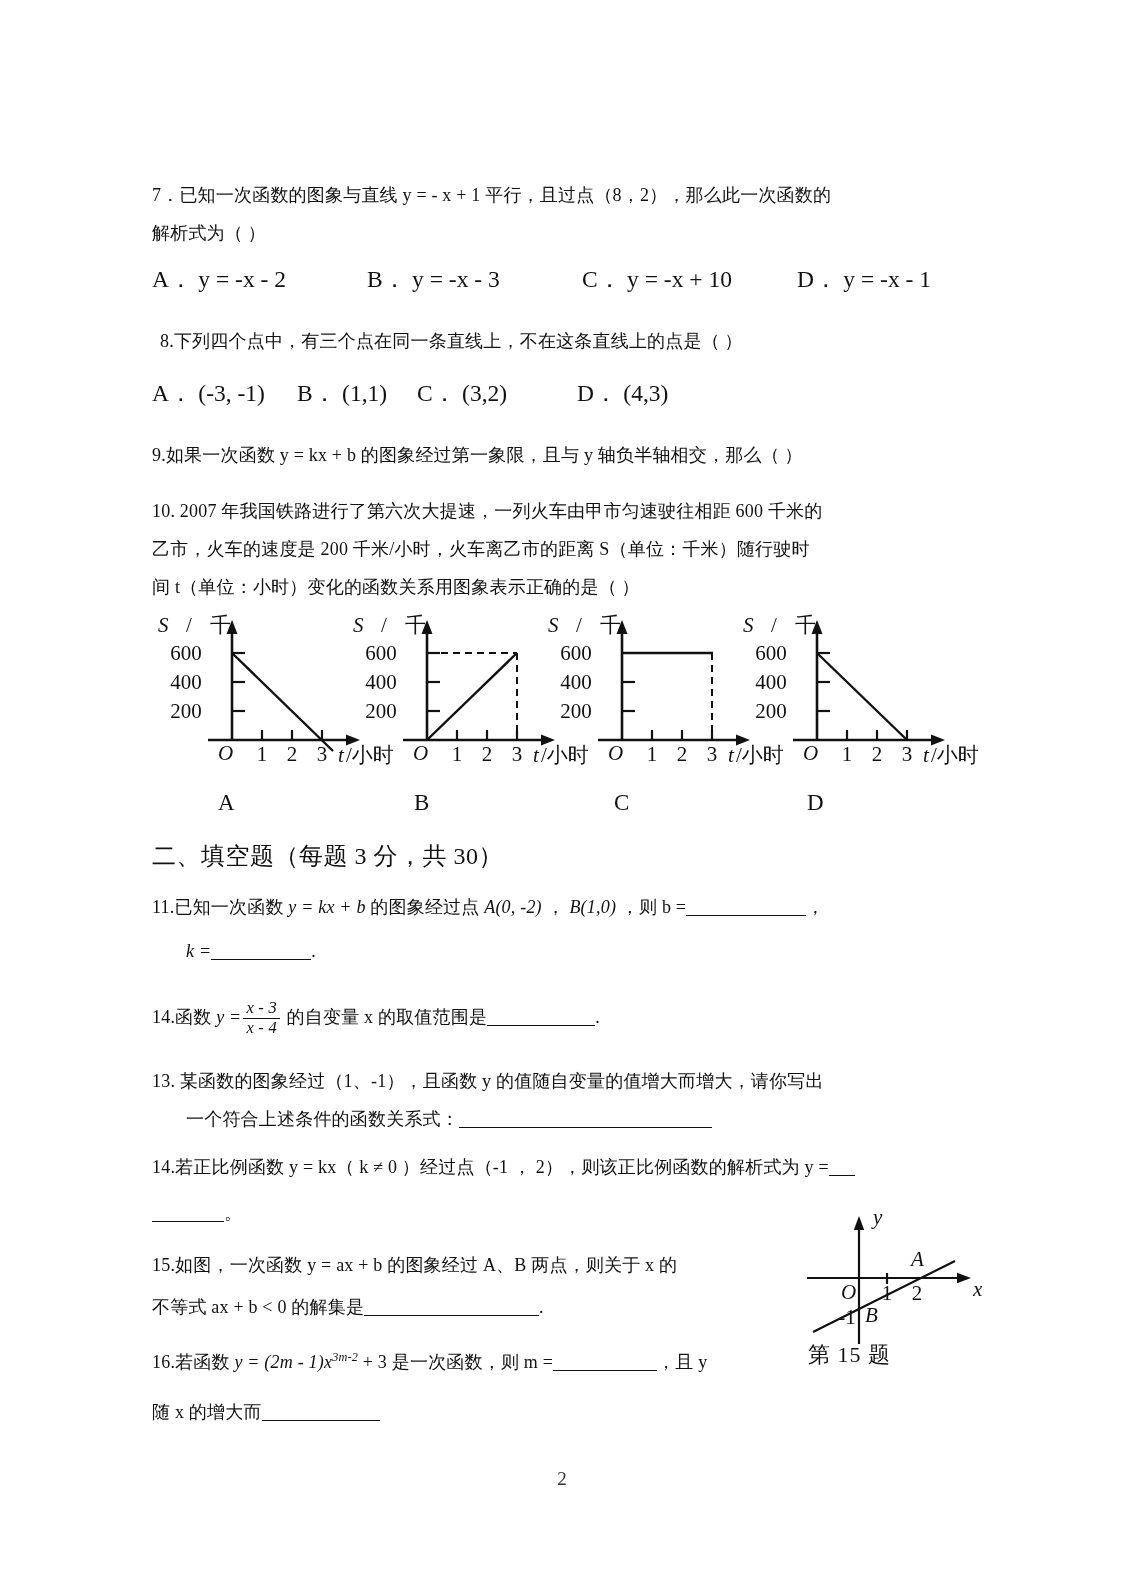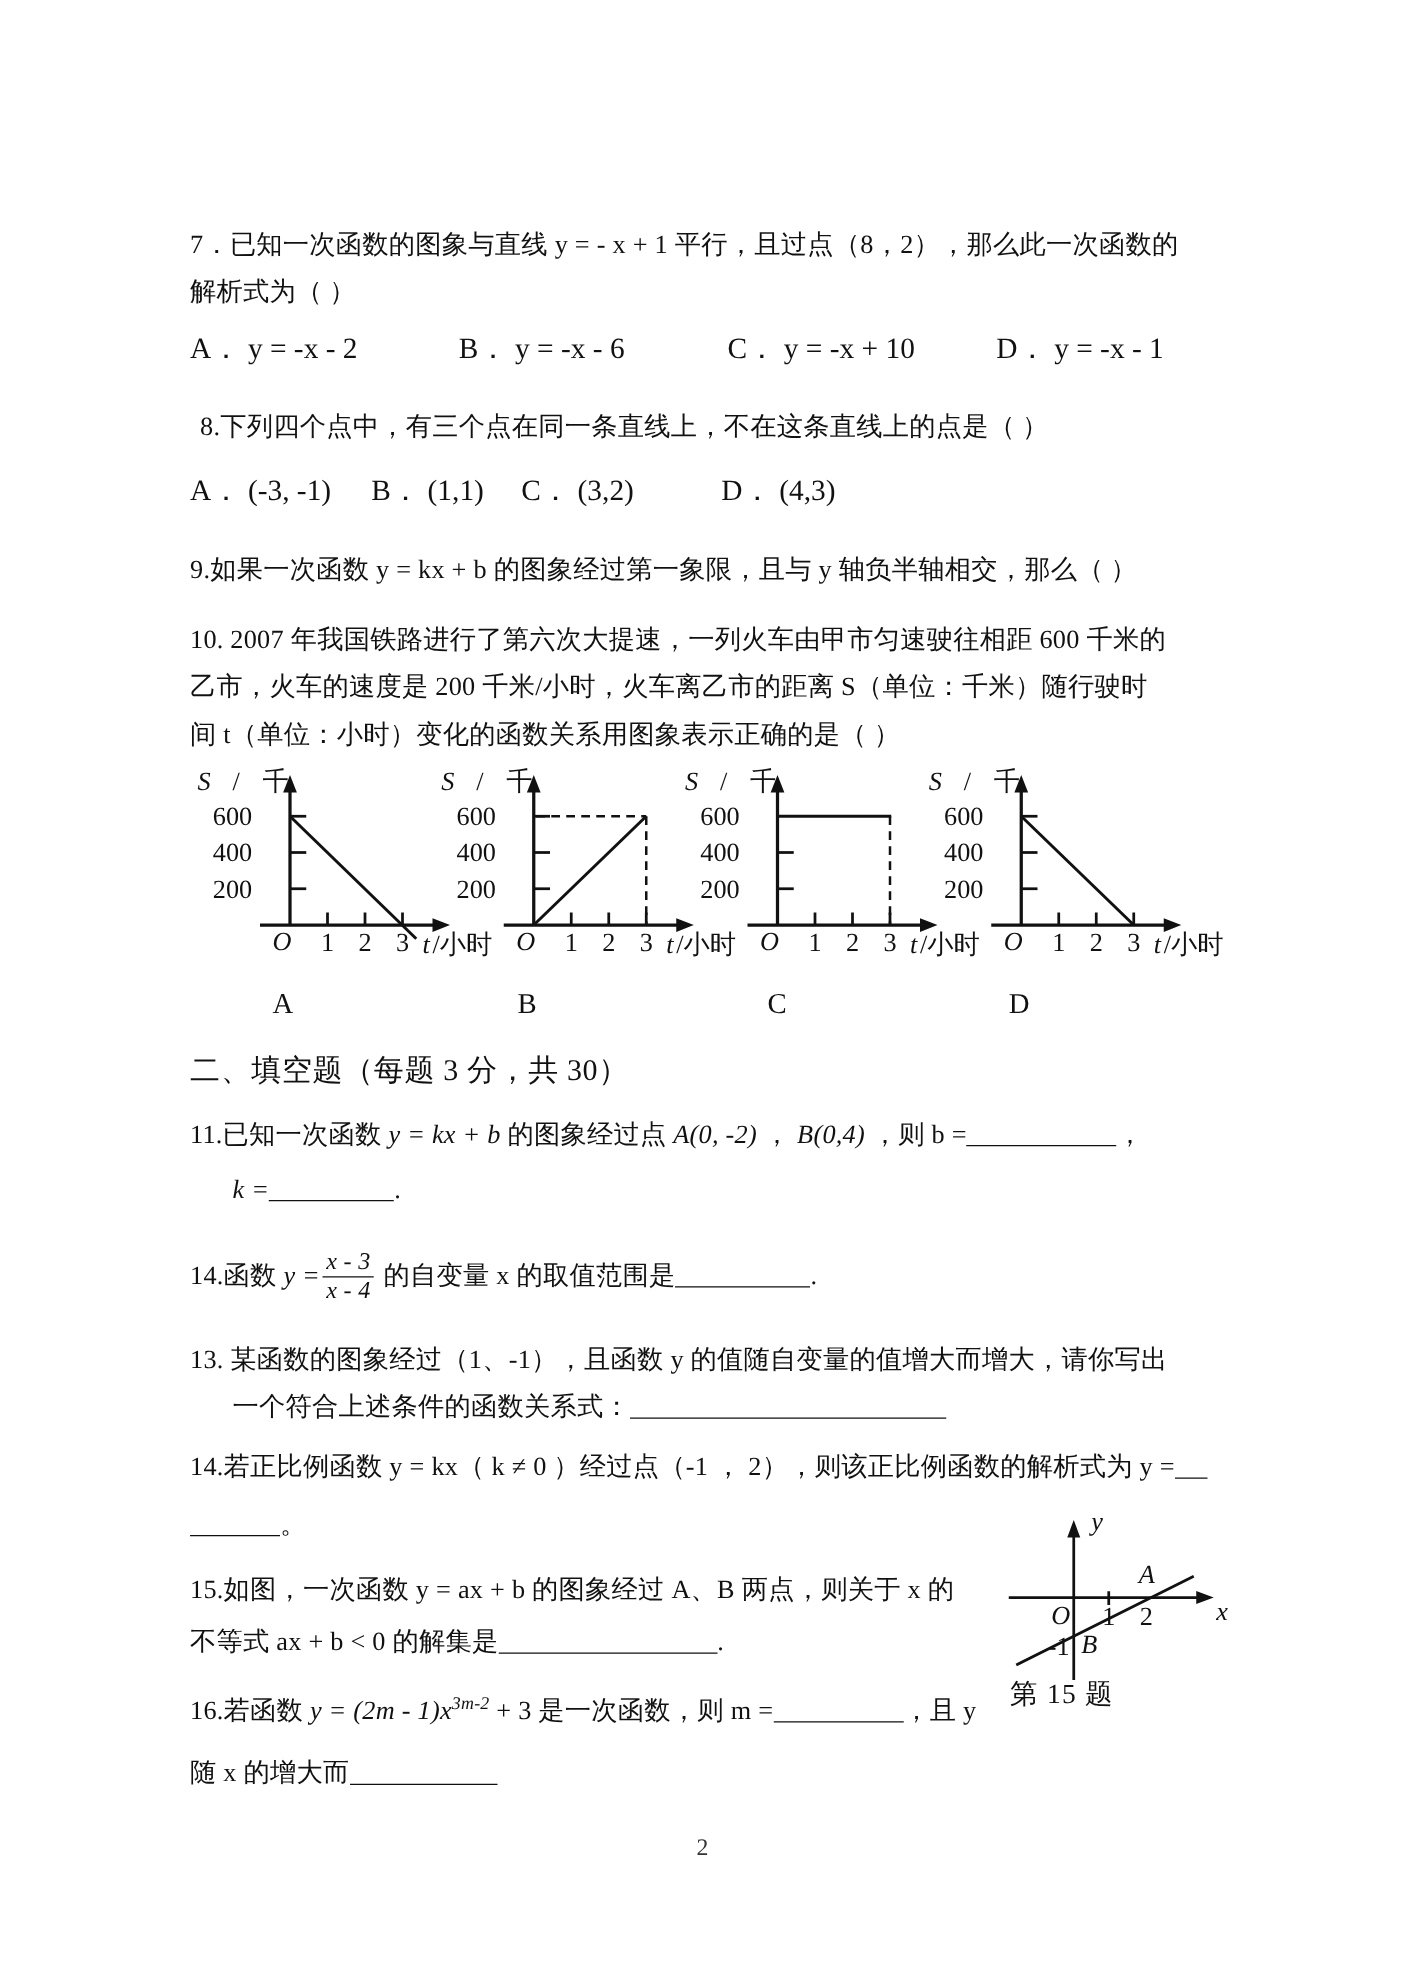--- a/index.html
+++ b/index.html
@@ -21,21 +21,21 @@
     background: #fff;
   }
   .content {
     position: absolute;
     left: 152px;
     top: 176px;
     width: 840px;
   }
   
   .q {
-    font-size: 21px;
+    font-size: 18px;
     line-height: 38px;
     margin: 0 0 2px 0;
     letter-spacing: 0.2px;
   }
   .q-line { display: block; white-space: nowrap; }
   .indent { padding-left: 34px; }
   .small-indent { padding-left: 8px; }
   .opts {
     font-size: 23.5px;
     line-height: 38px;
@@ -131,21 +131,21 @@
 <div class="page">
 
   <div class="content">
 
     <div class="q">
       <span class="q-line">7．已知一次函数的图象与直线 y = - x + 1 平行，且过点（8，2），那么此一次函数的</span>
       <span class="q-line">解析式为（        ）</span>
     </div>
     <div class="opts">
       <span class="opt math" style="width:215px">A．  y = -x - 2</span>
-      <span class="opt math" style="width:215px">B．  y = -x - 6</span>
+      <span class="opt math" style="width:215px">B．  y = -x - 3</span>
       <span class="opt math" style="width:215px">C．  y = -x + 10</span>
       <span class="opt math">D．  y = -x - 1</span>
     </div>
 
     <div class="q" style="margin-top:24px">
       <span class="q-line small-indent">8.下列四个点中，有三个点在同一条直线上，不在这条直线上的点是（        ）</span>
     </div>
     <div class="opts" style="margin-top:14px">
       <span class="opt math" style="width:145px">A． (-3, -1)</span>
       <span class="opt math" style="width:120px">B． (1,1)</span>
@@ -293,21 +293,21 @@
     <div class="graph-label-row">
       <span class="glabel" style="left:66px">A</span>
       <span class="glabel" style="left:262px">B</span>
       <span class="glabel" style="left:462px">C</span>
       <span class="glabel" style="left:655px">D</span>
     </div>
 
     <div class="sec-head">二、填空题（每题 3 分，共 30）</div>
 
     <div class="q" style="margin-top:16px">
-      <span class="q-line"><span>11.已知一次函数 </span><span class="math mi">y = kx + b</span><span> 的图象经过点 </span><span class="math mi">A(0, -2)</span><span> ， </span><span class="math mi">B(0,4)</span><span> ，则 b =</span><span class="blank" style="width:120px"></span><span>，</span></span>
+      <span class="q-line"><span>11.已知一次函数 </span><span class="math mi">y = kx + b</span><span> 的图象经过点 </span><span class="math mi">A(0, -2)</span><span> ， </span><span class="math mi">B(1,0)</span><span> ，则 b =</span><span class="blank" style="width:120px"></span><span>，</span></span>
       <span class="q-line indent" style="margin-top:6px; display:block"><span class="math mi">k =</span><span class="blank" style="width:100px"></span><span>.</span></span>
     </div>
 
     <div class="q" style="margin-top:18px">
       <span class="q-line"><span>14.函数 </span><span class="math mi">y =</span><span class="frac math mi"><span class="num">x - 3</span><span class="den">x - 4</span></span><span> 的自变量 x 的取值范围是</span><span class="blank" style="width:108px"></span><span>.</span></span>
     </div>
 
     <div class="q" style="margin-top:12px">
       <span class="q-line">13. 某函数的图象经过（1、-1），且函数 y 的值随自变量的值增大而增大，请你写出</span>
       <span class="q-line indent" style="display:block"><span>一个符合上述条件的函数关系式：</span><span class="blank" style="width:253px"></span></span>

